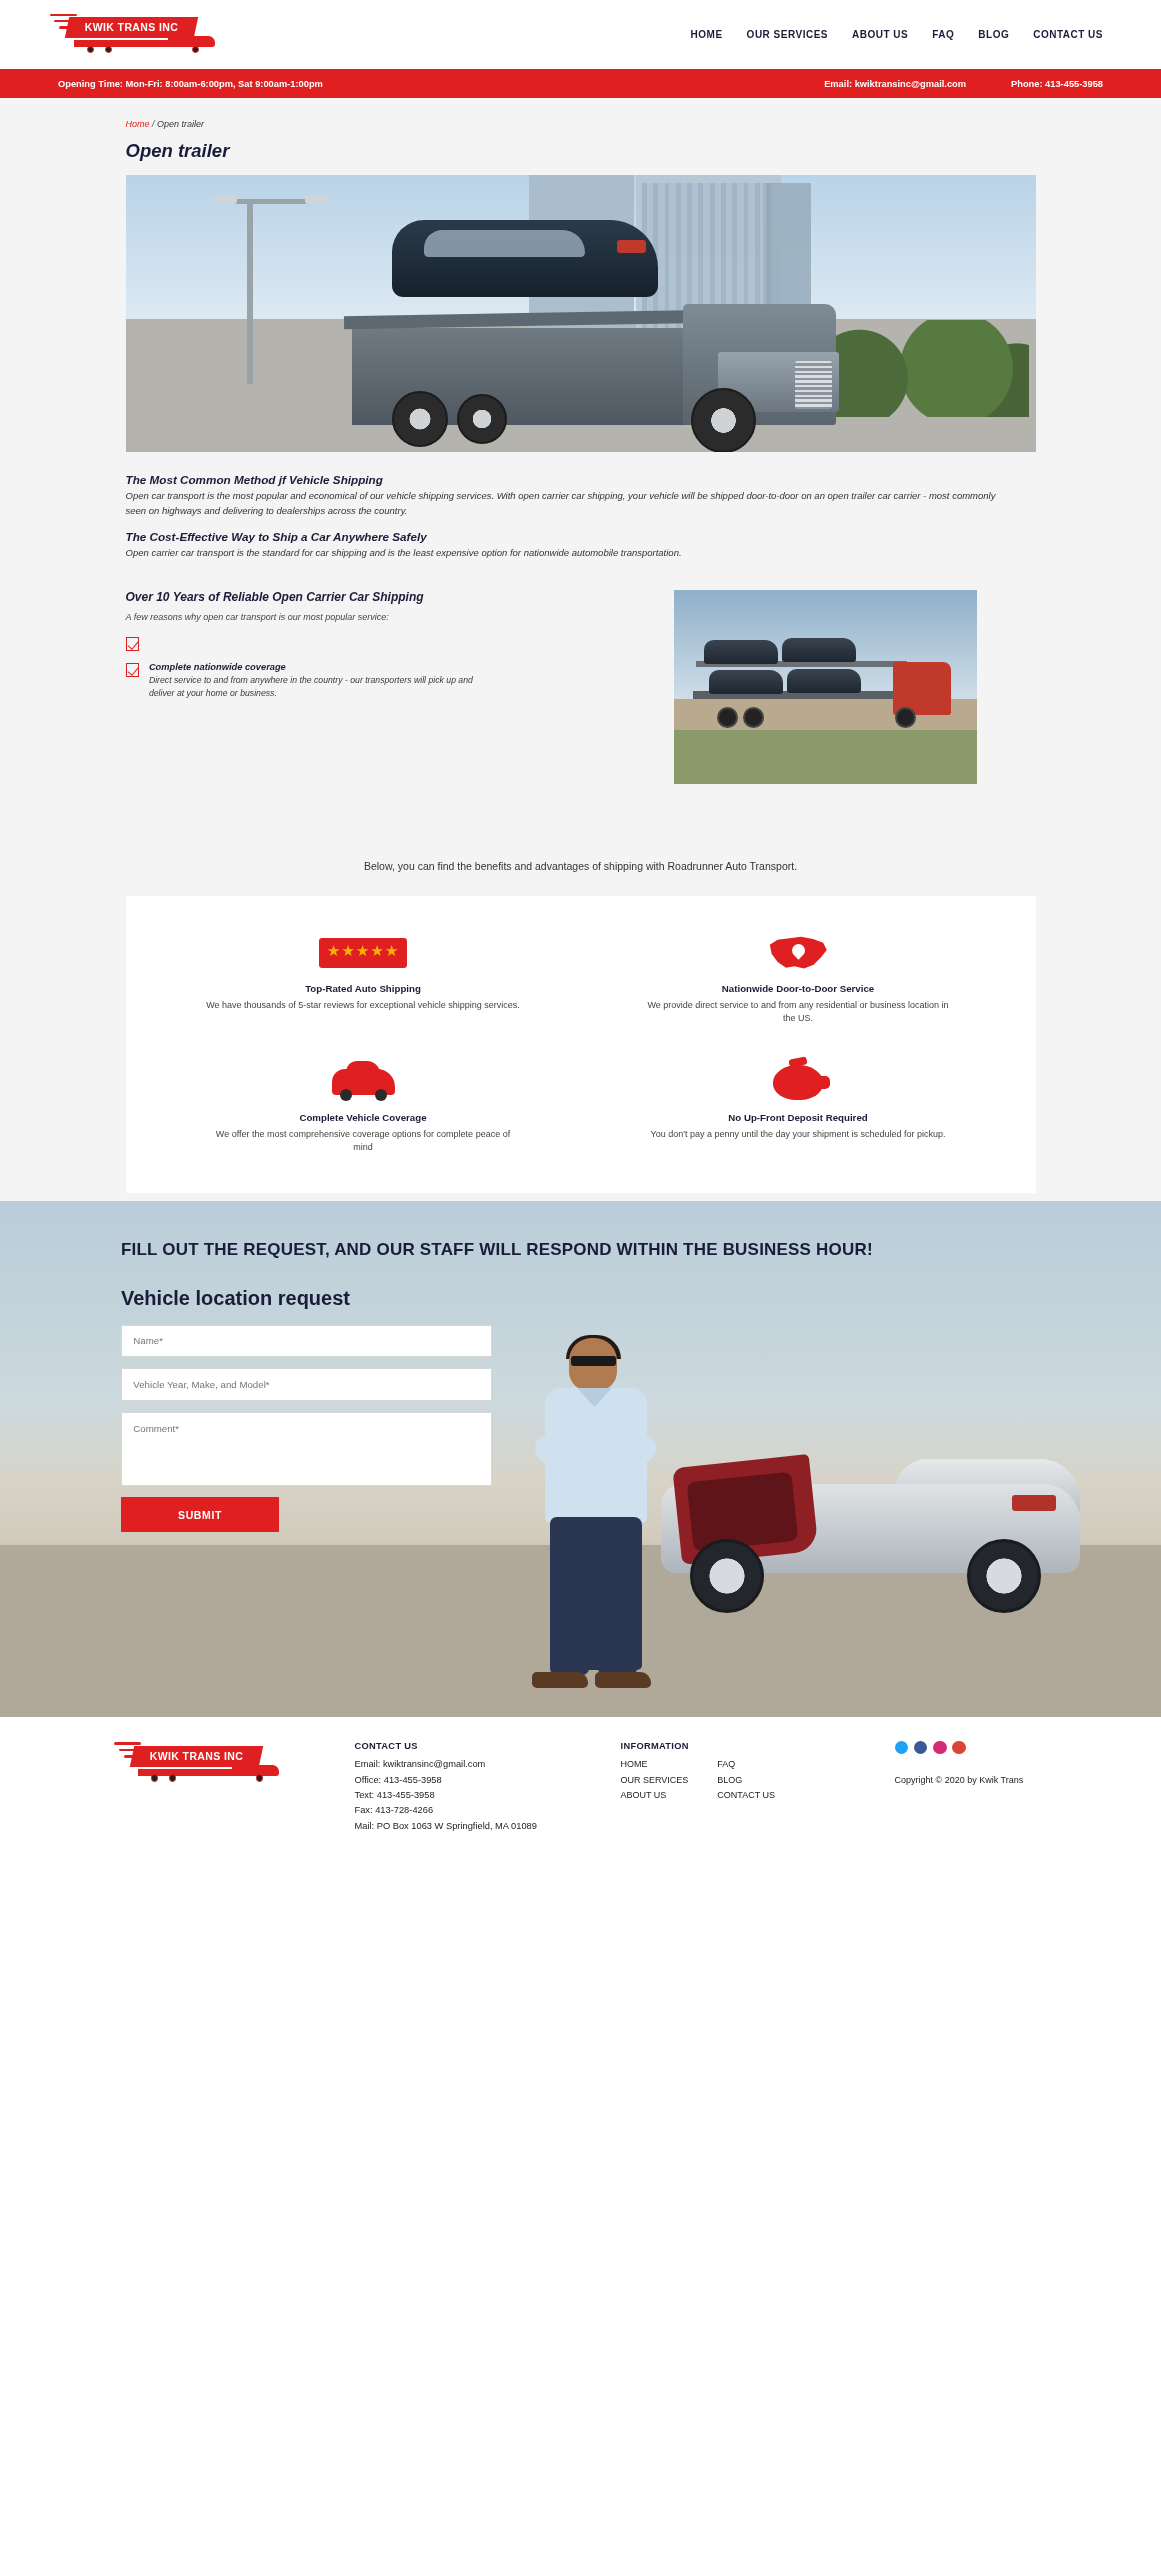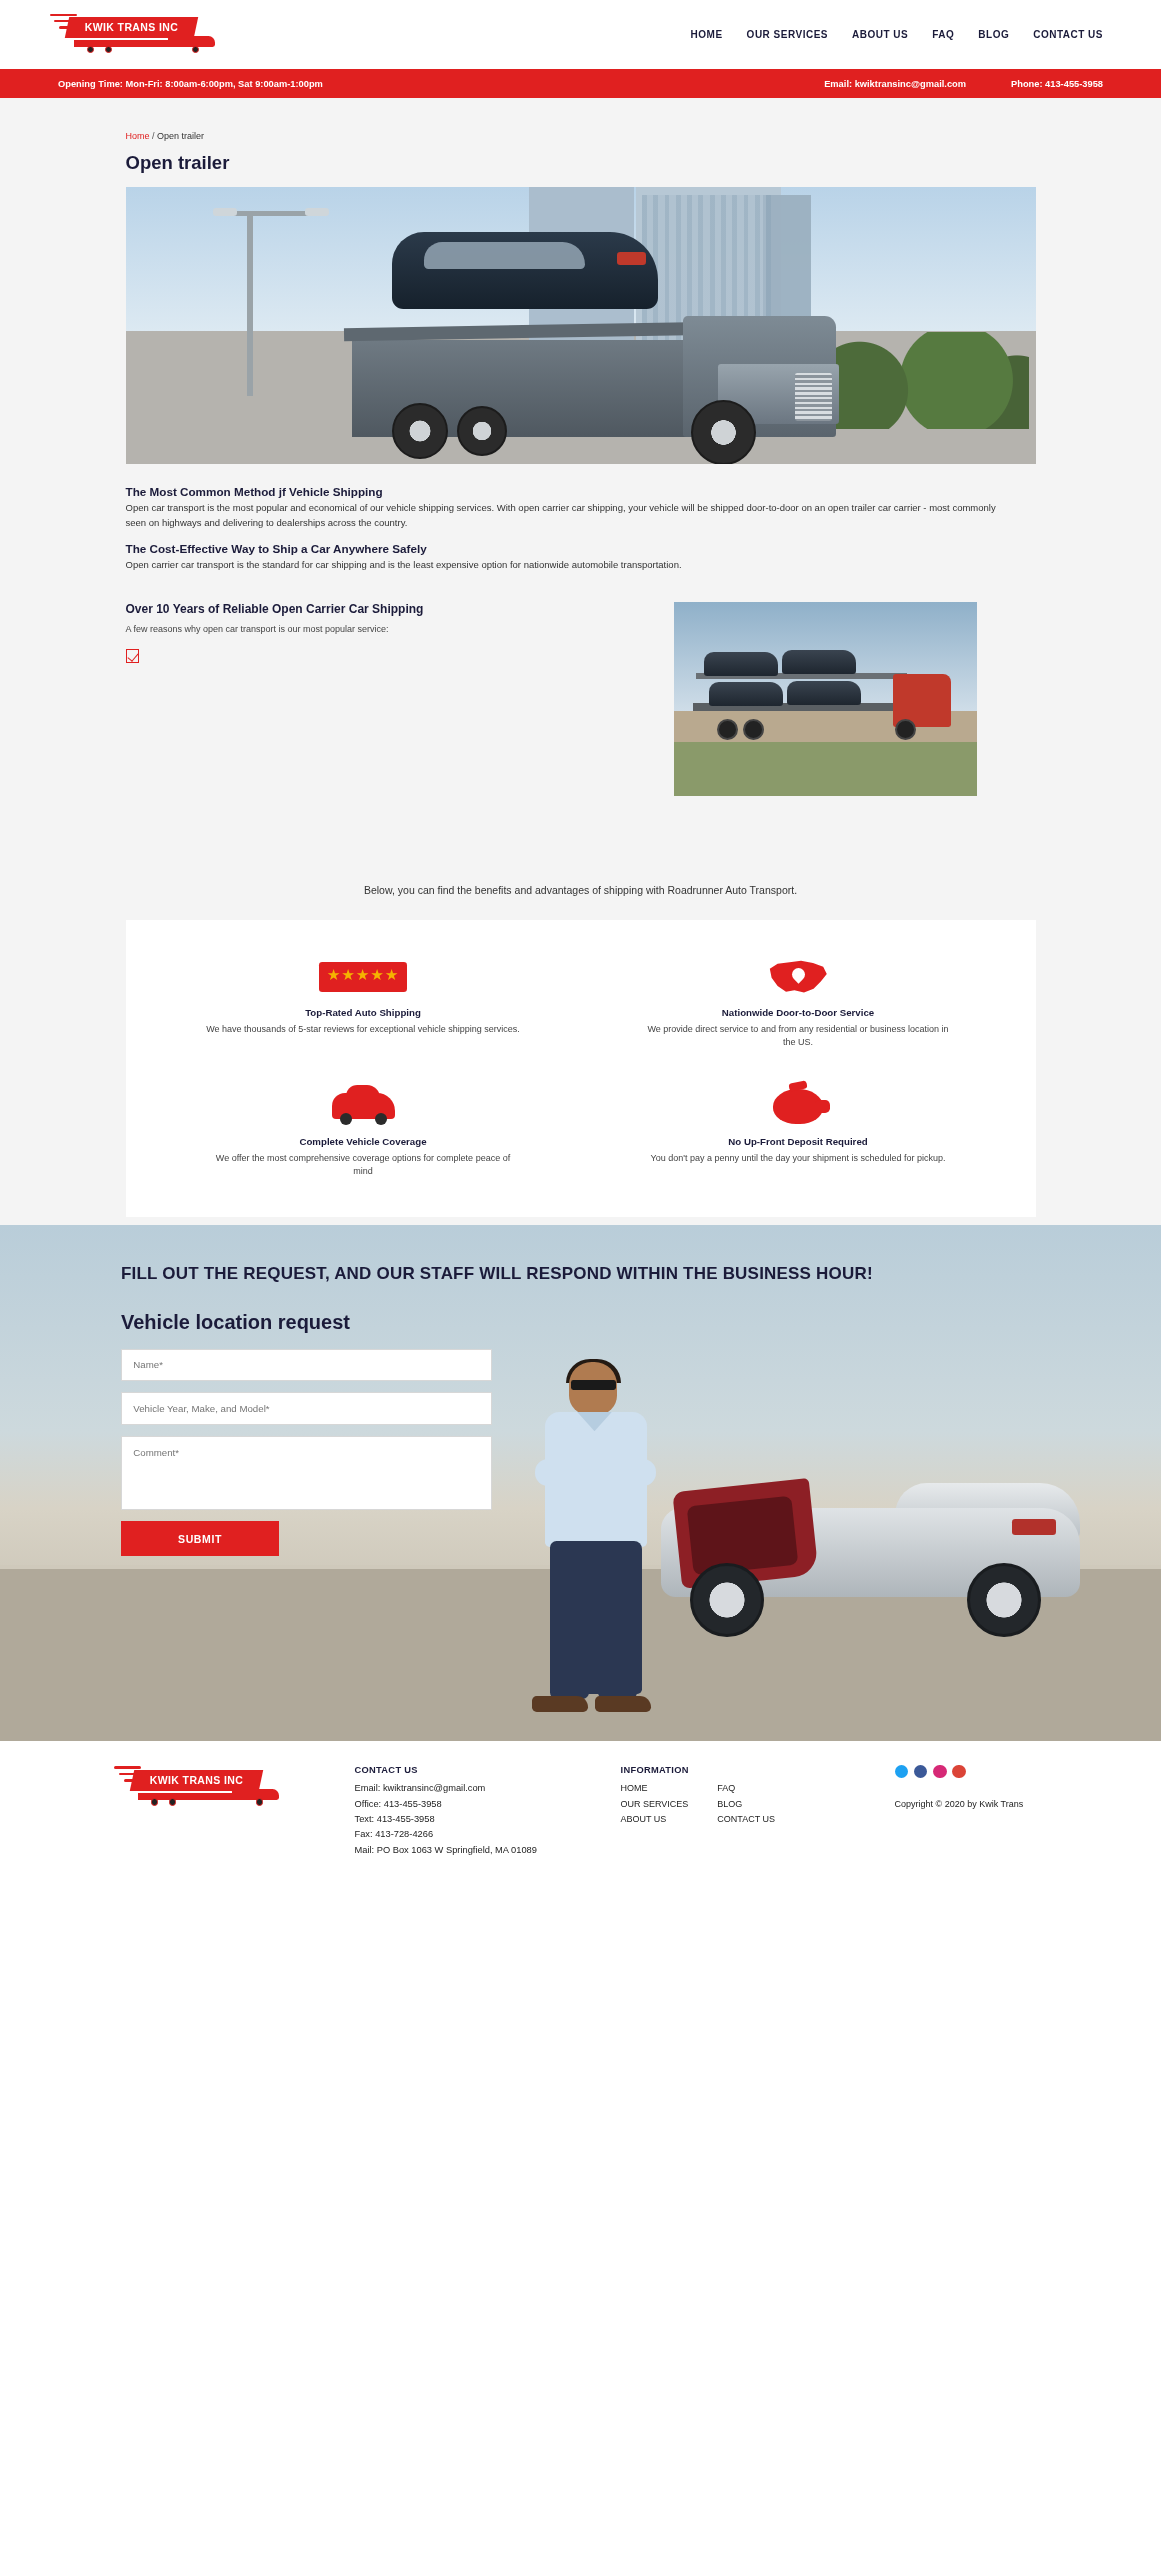--- a/index.html
+++ b/index.html
@@ -71,21 +71,21 @@
     background: #e02020; color: #fff; height: 29px;
     display: flex; align-items: center;
     font-size: 9.3px; font-weight: bold;
     padding: 0 58px 0 58px;
   }
   .infobar .left { flex: 0 0 auto; }
   .infobar .right { margin-left: auto; display: flex; gap: 45px; }
 
   
   .content { background: #f4f4f4; padding: 14.5px 0 0 0; }
-  .wrap { width: 910px; margin: 12px auto; }
+  .wrap { width: 910px; margin: 0 auto; font-style: italic; }
   .breadcrumb { font-size: 9px; padding: 6.5px 0 3.2px 0; color: #333; }
   .breadcrumb a { color: #e02020; text-decoration: none; }
   .breadcrumb .sep { color: #555; }
   h1.page-title {
     font-size: 18.5px; font-weight: bold; color: #1b1b3a;
     margin: 8px 0 13px 0;
   }
 
   
   .hero {
@@ -401,20 +401,27 @@
       </div>
 
       <div class="featrow">
         <div class="featcol">
           <h3>Over 10 Years of Reliable Open Carrier Car Shipping</h3>
           <div class="sub">A few reasons why open car transport is our most popular service:</div>
 
           <div class="feat">
             <div class="chk"></div>
           </div>
+          <div class="feat">
+            <div class="chk"></div>
+            <div>
+              <div class="ft">Complete nationwide coverage</div>
+              <div class="fd">Direct service to and from anywhere in the country - our transporters will pick up and deliver at your home or business.</div>
+            </div>
+          </div>
         </div>
 
         <div class="featimg">
           <div class="sky2"></div>
           <div class="hauler">
             <div class="hframe"></div>
             <div class="hdeck"></div>
             <div class="hcar c1"></div>
               <div class="hcar c2"></div>
             <div class="hcar c3"></div>

